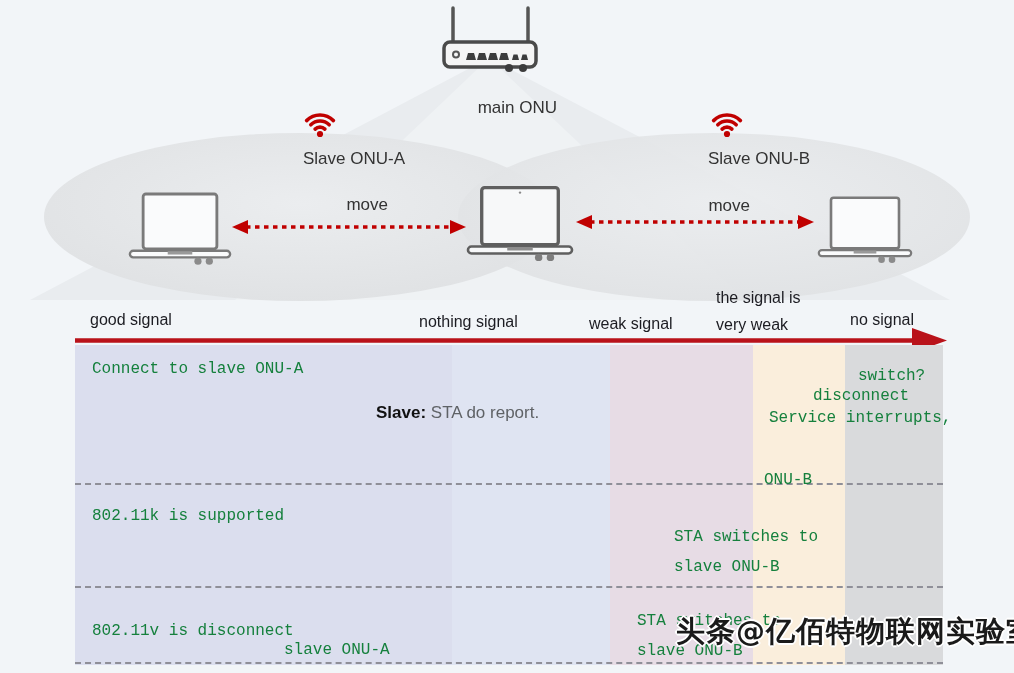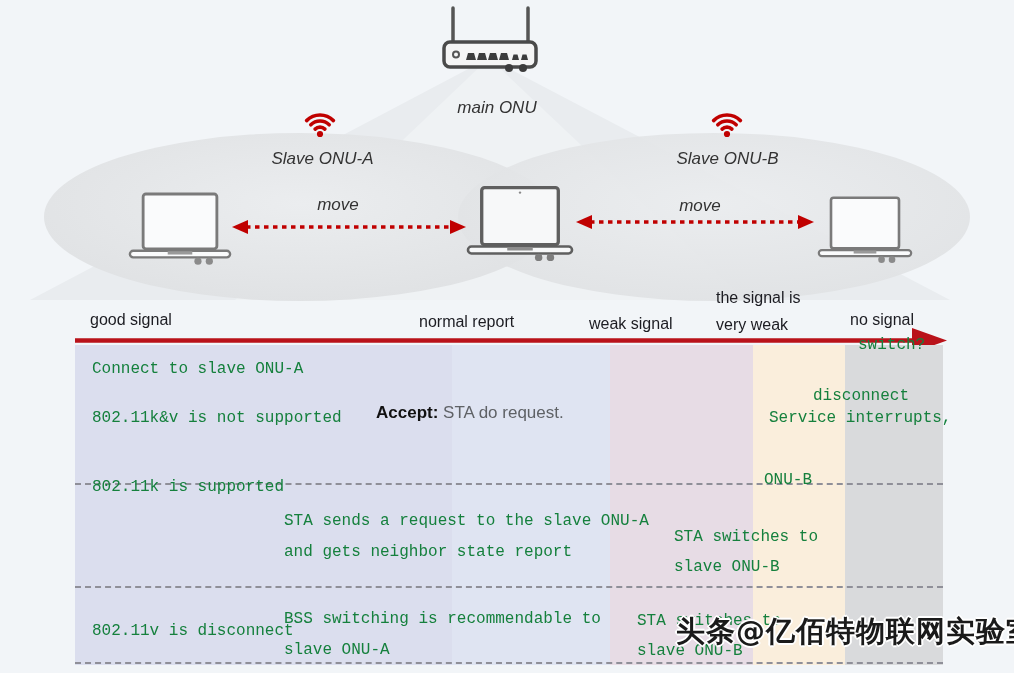--- a/index.html
+++ b/index.html
@@ -5,21 +5,21 @@
   html,body{margin:0;padding:0;background:#f2f5f8;}
   #stage{
     position:relative;width:1014px;height:673px;overflow:hidden;
     background:#f2f5f8;
     font-family:"Liberation Sans",sans-serif;
     color:#1d1d22;
   }
   .abs{position:absolute;}
   .lbl{position:absolute;white-space:nowrap;text-align:center;}
   .diagram-lbl{font-size:17px;color:#333;}
-  .center{text-align:center;font-style:italic;}
+  .center{text-align:right;}
   .axis-lbl{font-size:16px;color:#1c1c22;}
   .cell-txt{font-size:16px;color:#15803d;font-family:Liberation Mono, monospace;}
   .strip{position:absolute;top:345px;height:320px;}
   .dash-sep{
     position:absolute;left:75px;width:868px;height:0;
     border-top:2px dashed #8f8f98;
   }
   .accept-prefix{font-weight:bold;color:#111;}
   .accept-rest{color:#5f6266;}
   .watermark{
@@ -120,21 +120,21 @@
   </svg>
 
   <div class="lbl diagram-lbl center" style="left:650px;top:196px;width:100px">move</div>
   <svg class="abs" style="left:574;top:212" width="242" height="20">
     <line x1="16" y1="10" x2="226" y2="10" stroke="#c00000" stroke-width="3.6" stroke-dasharray="4.5 4.5"></line>
     <polygon points="2,10 18,3 18,17" fill="#c00000"></polygon>
     <polygon points="240,10 224,3 224,17" fill="#c00000"></polygon>
   </svg>
 
   <div class="lbl axis-lbl" style="left:90px;top:311px">good signal</div>
-  <div class="lbl axis-lbl" style="left:419px;top:313px">normal report</div>
+  <div class="lbl axis-lbl" style="left:419px;top:313px">nothing signal</div>
   <div class="lbl axis-lbl" style="left:589px;top:315px">weak signal</div>
   <div class="lbl axis-lbl" style="left:716px;top:289px">the signal is</div>
   <div class="lbl axis-lbl" style="left:716px;top:316px">very weak</div>
   <div class="lbl axis-lbl" style="left:850px;top:311px">no signal</div>
 
   <svg class="abs" style="left:0;top:324" width="1014" height="34">
     <line x1="75" y1="16.5" x2="916" y2="16.5" stroke="#b9121a" stroke-width="4.5"></line>
     <polygon points="912,4 947,16.5 912,29" fill="#b9121a"></polygon>
   </svg>
 
@@ -142,34 +142,30 @@
   <div class="strip" style="left:452px;width:158px;background:#dfe4f2"></div>
   <div class="strip" style="left:610px;width:143px;background:#e7dce5"></div>
   <div class="strip" style="left:753px;width:92px;background:#faeedc"></div>
   <div class="strip" style="left:845px;width:98px;background:#d9dadc"></div>
 
   <div class="dash-sep" style="top:483px"></div>
   <div class="dash-sep" style="top:586px"></div>
   <div class="dash-sep" style="top:662px"></div>
 
   <div class="lbl cell-txt" style="left:92px;top:360px">Connect to slave ONU-A</div>
-  <div class="lbl cell-txt" style="left:92px;top:409px">802.11k&amp;v is not supported</div>
-  <div class="lbl" style="left:376px;top:403px;font-size:17px"><span class="accept-prefix">Accept:</span><span class="accept-rest"> STA do request.</span></div>
-  <div class="lbl cell-txt" style="left:858px;top:336px">switch?</div>
+  <div class="lbl" style="left:376px;top:403px;font-size:17px"><span class="accept-prefix">Slave:</span><span class="accept-rest"> STA do report.</span></div>
+  <div class="lbl cell-txt" style="left:858px;top:367px">switch?</div>
   <div class="lbl cell-txt" style="left:813px;top:387px">disconnect</div>
   <div class="lbl cell-txt" style="left:769px;top:409px">Service interrupts,</div>
   <div class="lbl cell-txt" style="left:764px;top:471px">ONU-B</div>
 
-  <div class="lbl cell-txt" style="left:92px;top:478px">802.11k is supported</div>
-  <div class="lbl cell-txt" style="left:284px;top:512px">STA sends a request to the slave ONU-A</div>
-  <div class="lbl cell-txt" style="left:284px;top:543px">and gets neighbor state report</div>
+  <div class="lbl cell-txt" style="left:92px;top:507px">802.11k is supported</div>
   <div class="lbl cell-txt" style="left:674px;top:528px">STA switches to</div>
   <div class="lbl cell-txt" style="left:674px;top:558px">slave ONU-B</div>
 
   <div class="lbl cell-txt" style="left:92px;top:622px">802.11v is disconnect</div>
-  <div class="lbl cell-txt" style="left:284px;top:610px">BSS switching is recommendable to</div>
   <div class="lbl cell-txt" style="left:284px;top:641px">slave ONU-A</div>
   <div class="lbl cell-txt" style="left:637px;top:612px">STA switches to</div>
   <div class="lbl cell-txt" style="left:637px;top:642px">slave ONU-B</div>
 
   <div class="watermark">头条@亿佰特物联网实验室</div>
 
 </div>
 
 </body></html>

